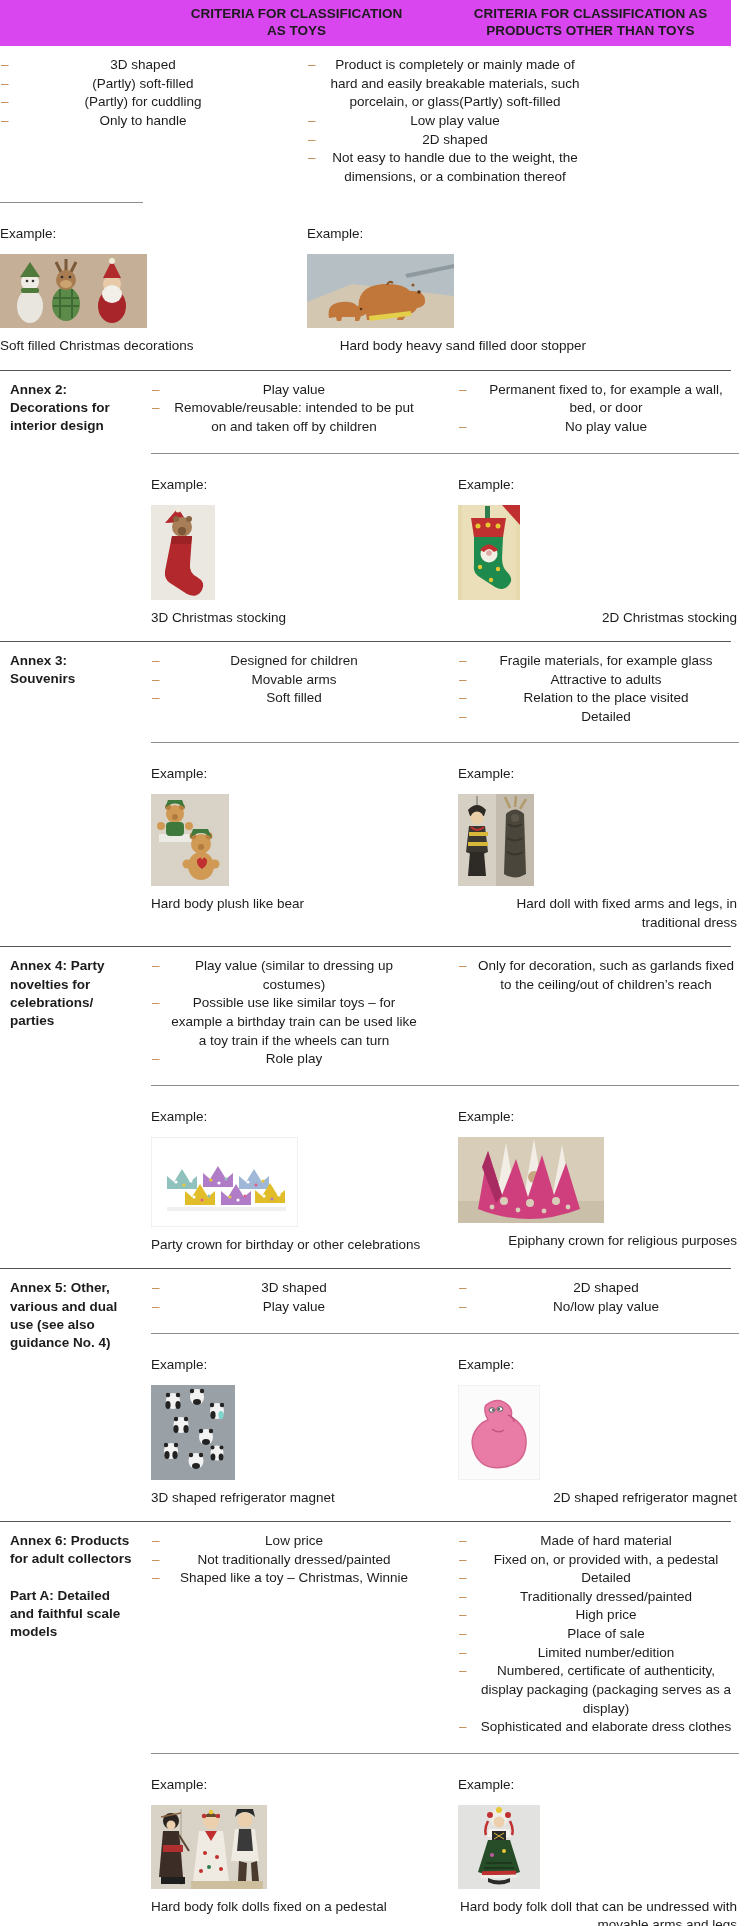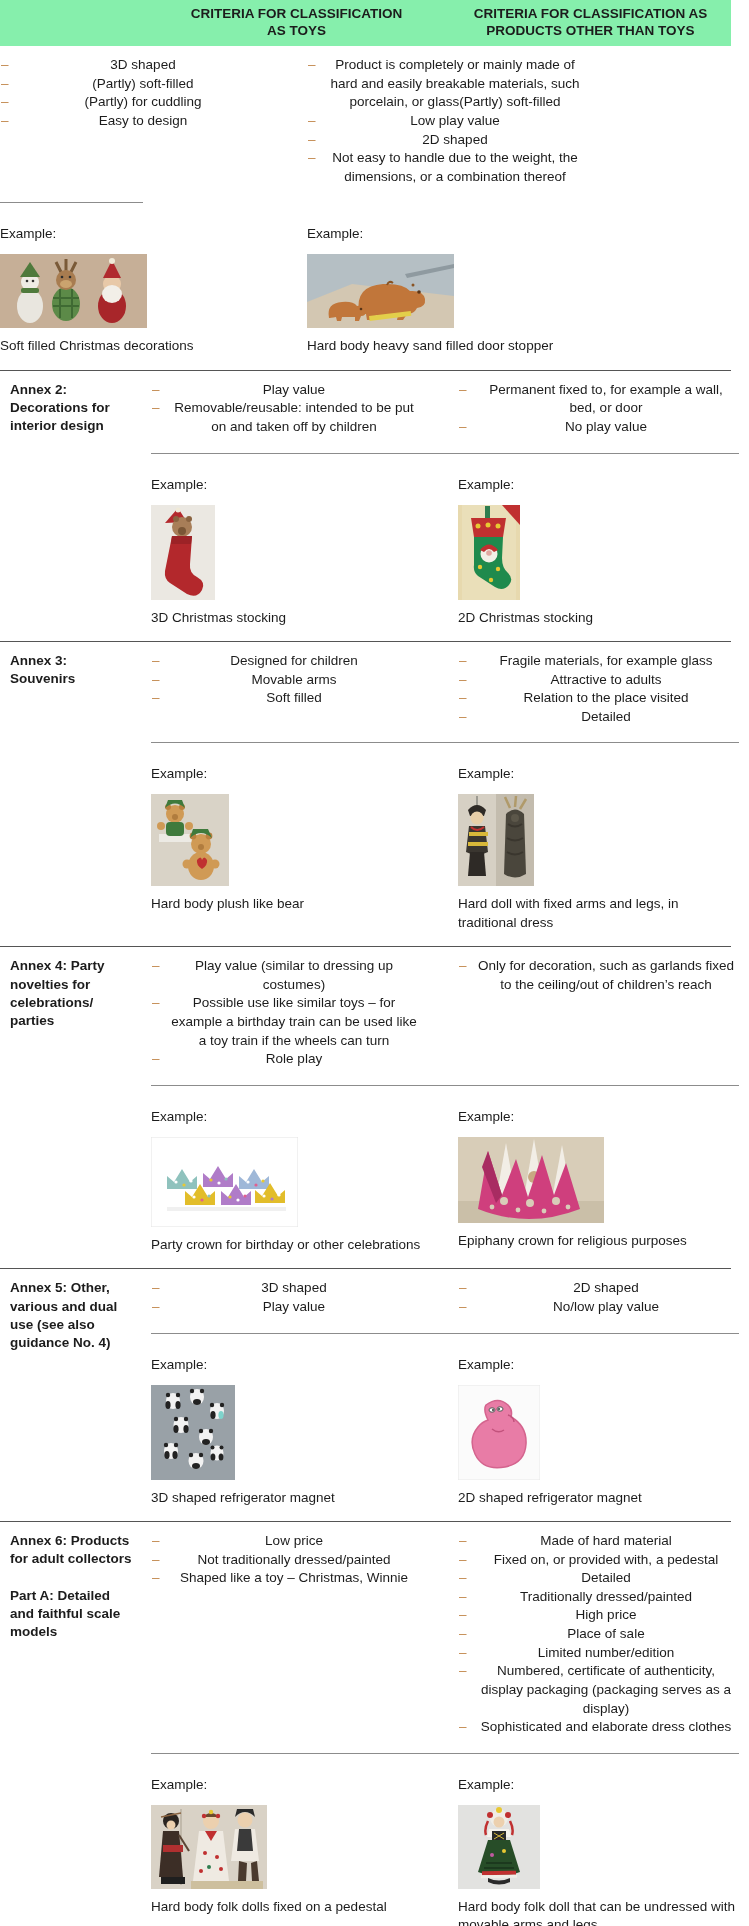--- a/index.html
+++ b/index.html
@@ -9,21 +9,21 @@
     font-family: "Liberation Sans", sans-serif;
     color: #1c1c1c;
     -webkit-font-smoothing: antialiased;
   }
   .page { width: 731px; }
 
   
   .table-header {
     display: grid;
     grid-template-columns: 143px 307px 281px;
-    background: #86efac;
+    background: #d946ef;
     padding: 5px 0 7px 0;
     align-items: start;
   }
   .table-header .hcell {
     font-weight: bold;
     font-size: 13.5px;
     line-height: 1.26;
     text-align: center;
   }
   .hcell-inner-1 { display: inline-block; max-width: 215px; }
@@ -76,21 +76,21 @@
   }
   .example { display: block; }
   .example-label { font-size: 13.5px; margin: 12px 0 13px 0; }
   .example-figure { margin: 0 0 9px 0; font-size: 0; }
   .example-caption {
     font-size: 13.5px;
     line-height: 1.36;
     margin: 0;
   }
   .example-toys .example-caption { padding-right: 21px; }
-  .example-not  .example-caption { padding-right: 2px; }
+  .example-not  .example-caption { padding-right: 2px; text-align: right; }
   svg { display: block; }
 </style>
 </head>
 <body>
 
 <div class="page">
 
   <div class="table-header">
     <div class="hcell"></div>
     <div class="hcell">
@@ -103,21 +103,21 @@
 
   <div class="annexes">
 
   <section class="annex">
     <div class="annex-body">
       <div class="criteria-pair">
         <ul class="criteria criteria-toys">
           <li>3D shaped</li>
           <li>(Partly) soft-filled</li>
           <li>(Partly) for cuddling</li>
-          <li>Easy to design</li>
+          <li>Only to handle</li>
         </ul>
         <ul class="criteria criteria-not">
           <li>Product is completely or mainly made of hard and easily breakable materials, such porcelain, or glass(Partly) soft-filled</li>
           <li>Low play value</li>
           <li>2D shaped</li>
           <li>Not easy to handle due to the weight, the dimensions, or a combination thereof</li>
         </ul>
       </div>
       <div class="example-pair">
         <div class="example example-toys">

